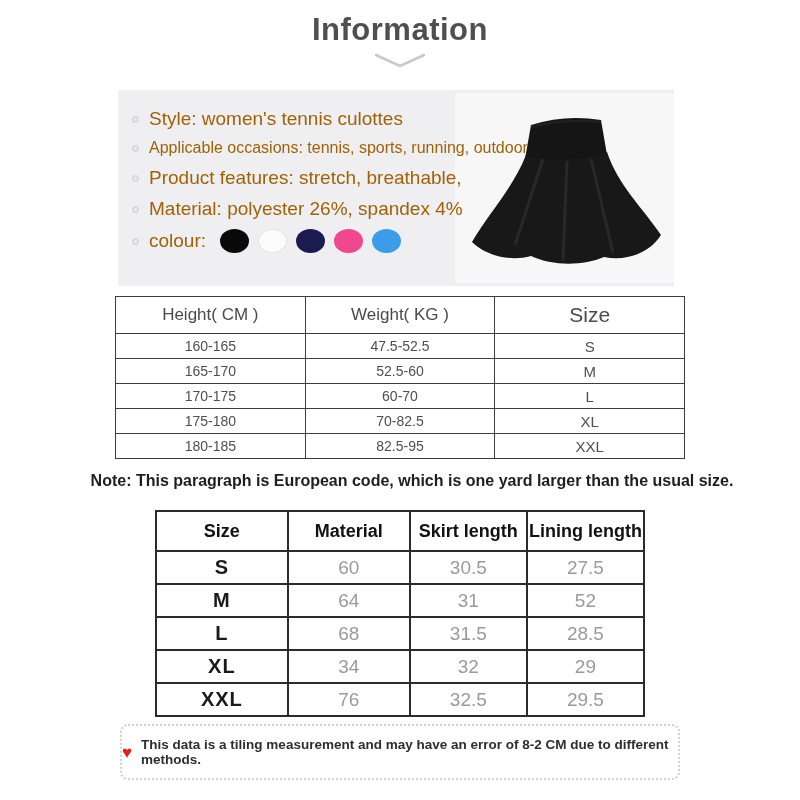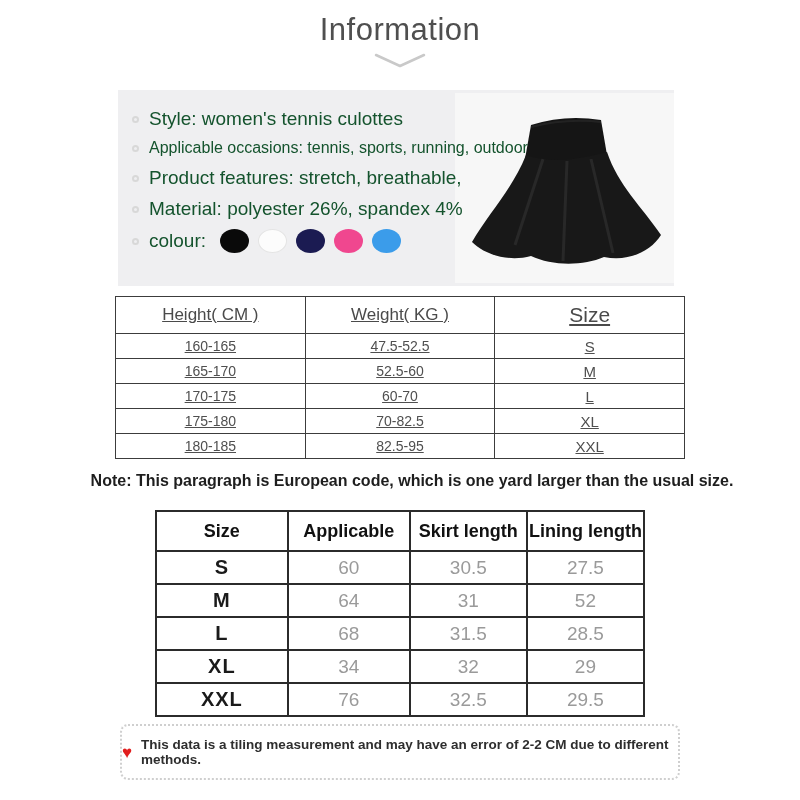--- a/index.html
+++ b/index.html
@@ -8,21 +8,21 @@
     width: 800px; height: 800px;
     font-family: "Liberation Sans", sans-serif;
     position: relative; overflow: hidden;
   }
   .page { position: absolute; inset: 0; }
 
   
   .title {
     position: absolute; top: 12px; left: 0; width: 100%;
     text-align: center;
-    font-size: 31px; font-weight: normal; color: #4f4f4f;
+    font-size: 31px; font-weight: bold; color: #4f4f4f;
     letter-spacing: 0.5px;
   }
   .chevron-wrap {
     position: absolute; top: 52px; left: 0; width: 100%;
     text-align: center;
   }
 
   
   .info-box {
     position: absolute; left: 118px; top: 90px;
@@ -34,21 +34,21 @@
     width: 219px; height: 190px;
     background: #f7f7f7;
   }
   .info-lines {
     position: absolute; left: 14px; top: 18px; width: 520px;
     z-index: 2;
   }
   .info-line {
     display: flex; align-items: center;
     margin-bottom: 9px;
-    font-size: 19px; color: #14532d;
+    font-size: 19px; color: #a16207;
     white-space: nowrap;
   }
   .info-line.small { font-size: 16px; margin-bottom: 10px; }
   .bullet {
     flex: 0 0 auto;
     width: 7px; height: 7px; border-radius: 50%;
     border: 2px solid #d8d8d8; background: transparent;
     margin-right: 10px;
   }
   .swatch-row { display: inline-flex; align-items: center; margin-left: 14px; }
@@ -58,21 +58,21 @@
   }
   .swatch.white { border: 1px solid #e4e4e4; }
 
   
   table { border-collapse: collapse; table-layout: fixed; }
   th, td { text-align: center; vertical-align: middle; }
 
   .table1 {
     position: absolute; left: 115px; top: 296px; width: 570px;
   }
-  .table1 th, .table1 td { border: 1px solid #3c3c3c; text-decoration: underline; }
+  .table1 th, .table1 td { border: 1px solid #3c3c3c; }
   .table1 thead th {
     height: 37px; font-size: 17px; font-weight: normal; color: #4a4a4a;
   }
   .table1 thead th:nth-child(3) { font-size: 21px; }
   .table1 tbody td {
     height: 25px; font-size: 14px; color: #4f4f4f; text-align: center;
   }
   .table1 tbody td:nth-child(3) { font-size: 15px; }
 
   .note {
@@ -218,21 +218,21 @@
   <table class="table2">
     <colgroup>
         <col class="c1">
         <col class="c2">
         <col class="c3">
         <col class="c4">
       </colgroup>
   <thead>
         <tr>
           <th>Size</th>
-          <th>Applicable</th>
+          <th>Material</th>
           <th>Skirt length</th>
           <th>Lining length</th>
         </tr>
       </thead>
       <tbody>
         <tr>
           <td>S</td>
           <td>60</td>
           <td>30.5</td>
           <td>27.5</td>
@@ -259,16 +259,16 @@
           <td>XXL</td>
           <td>76</td>
           <td>32.5</td>
           <td>29.5</td>
         </tr>
       </tbody>
     </table>
 
   <div class="footer-box">
     <span class="heart">♥</span>
-    <span class="footer-text">This data is a tiling measurement and may have an error of 2-2 CM due to different methods.</span>
+    <span class="footer-text">This data is a tiling measurement and may have an error of 8-2 CM due to different methods.</span>
   </div>
 
 </div>
 
 </body></html>

